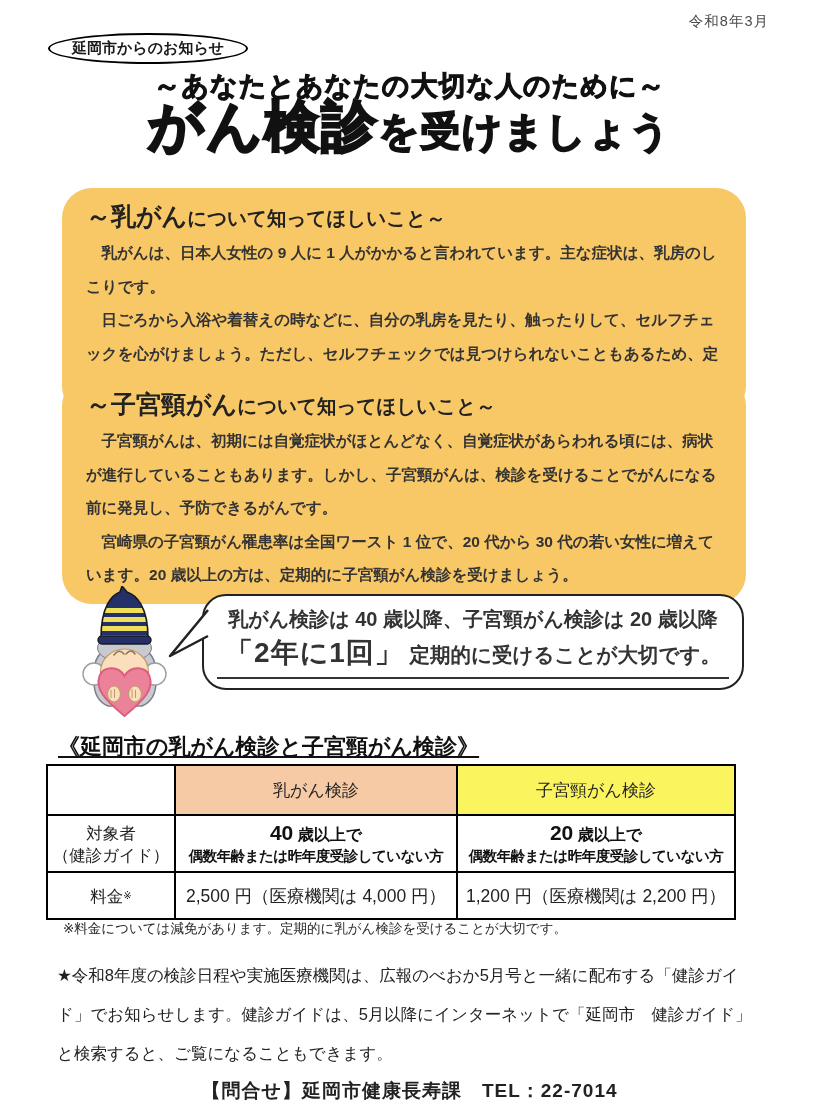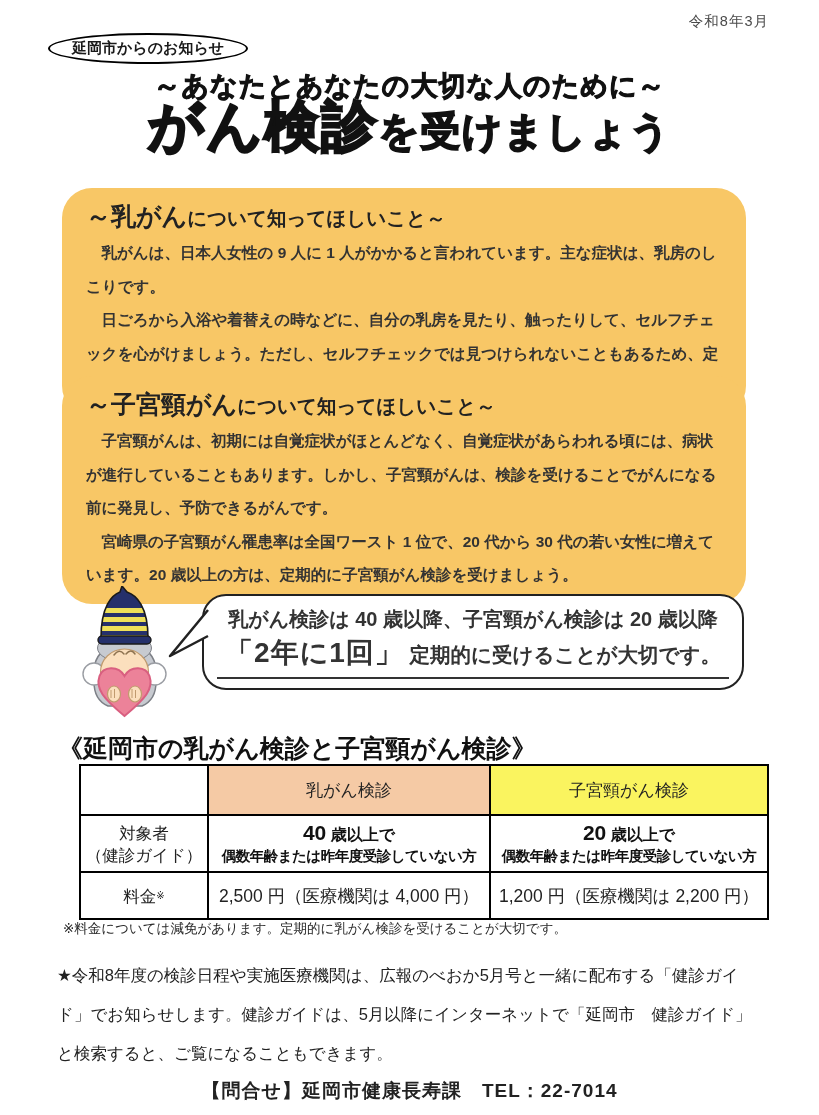--- a/index.html
+++ b/index.html
@@ -38,23 +38,23 @@
 
   .bubble{position:absolute;top:594px;left:202px;width:542px;height:96px;background:#fff;
           border:2.5px solid #222;border-radius:24px;display:flex;flex-direction:column;
           align-items:center;justify-content:center;gap:1px;}
   .bubble .tail{position:absolute;left:-36px;top:10px;}
   .bubble .l1{font-size:20px;font-weight:bold;color:#333;white-space:nowrap;}
   .bubble .l2wrap{border-bottom:2px solid #333;padding:0 8px 5px 8px;white-space:nowrap;}
   .bubble .l2-em{font-size:28px;font-weight:bold;color:#333;letter-spacing:1px;}
   .bubble .l2-rest{font-size:20.5px;font-weight:bold;color:#333;}
 
-  .table-caption{position:absolute;top:732px;left:58px;font-size:25px;font-weight:bold;color:#111;}
-
-  table.screening{position:absolute;top:764px;left:79px;border-collapse:collapse;table-layout:fixed;border-radius:29px;}
+  .table-caption{position:absolute;top:732px;left:58px;font-size:22px;font-weight:bold;color:#111;text-decoration:underline;}
+
+  table.screening{position:absolute;top:764px;left:46px;border-collapse:collapse;table-layout:fixed;border-radius:29px;}
   table.screening td,table.screening th{border:2px solid #000;text-align:center;vertical-align:middle;
       font-weight:normal;color:#222;padding:2px 4px;}
   col.c-label{width:128px;} col.c-breast{width:282px;} col.c-cervical{width:278px;}
   tr.head-row{height:50px;}
   tr.target-row{height:57px;}
   tr.fee-row{height:47px;}
   .th-breast{background:var(--breast-col-bg);font-size:17px;}
   .th-cervical{background:var(--cervical-col-bg);font-size:17px;margin-left:30px;}
   .row-label{font-size:16.5px;line-height:22px;}
   .age-line{line-height:24px;}

